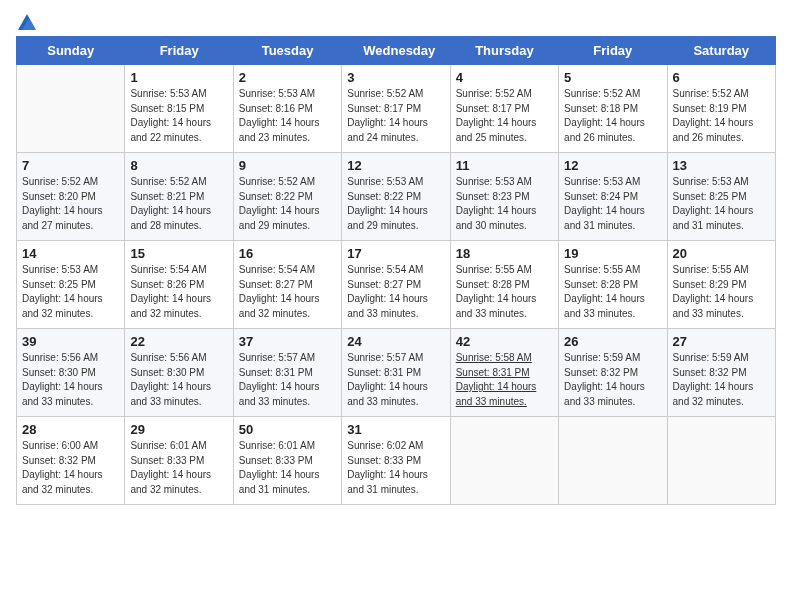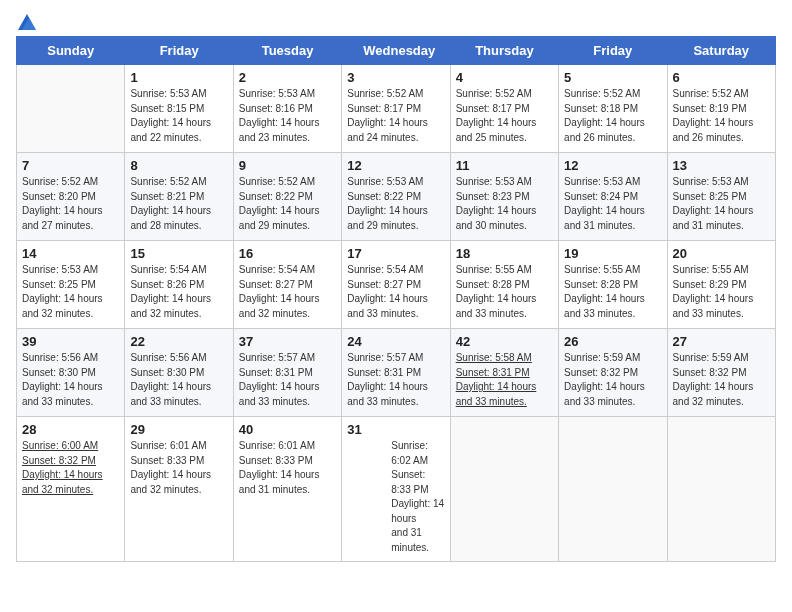--- a/index.html
+++ b/index.html
@@ -302,42 +302,42 @@
           <span class="day-number">27</span>
           <div class="day-info" style="white-space: pre-line;">Sunrise: 5:59 AM
 Sunset: 8:32 PM
 Daylight: 14 hours
 and 32 minutes.</div>
         </td>
       </tr>
       <tr>
         <td>
           <span class="day-number">28</span>
-          <div class="day-info" style="white-space: pre-line; text-decoration: underline;">Sunrise: 6:00 AM
+          <div class="day-info" style="white-space: pre-line;">Sunrise: 6:00 AM
 Sunset: 8:32 PM
 Daylight: 14 hours
 and 32 minutes.</div>
         </td>
         <td>
           <span class="day-number">29</span>
           <div class="day-info" style="white-space: pre-line;">Sunrise: 6:01 AM
 Sunset: 8:33 PM
 Daylight: 14 hours
 and 32 minutes.</div>
         </td>
         <td>
-          <span class="day-number">40</span>
+          <span class="day-number">50</span>
           <div class="day-info" style="white-space: pre-line;">Sunrise: 6:01 AM
 Sunset: 8:33 PM
 Daylight: 14 hours
 and 31 minutes.</div>
         </td>
         <td>
           <span class="day-number">31</span>
-          <div class="day-info" style="white-space: pre-line; margin-left: 44px;">Sunrise: 6:02 AM
+          <div class="day-info" style="white-space: pre-line;">Sunrise: 6:02 AM
 Sunset: 8:33 PM
 Daylight: 14 hours
 and 31 minutes.</div>
         </td>
         <td class="empty"></td>
         <td class="empty"></td>
         <td class="empty"></td>
       </tr>
     </tbody>
 </table>

